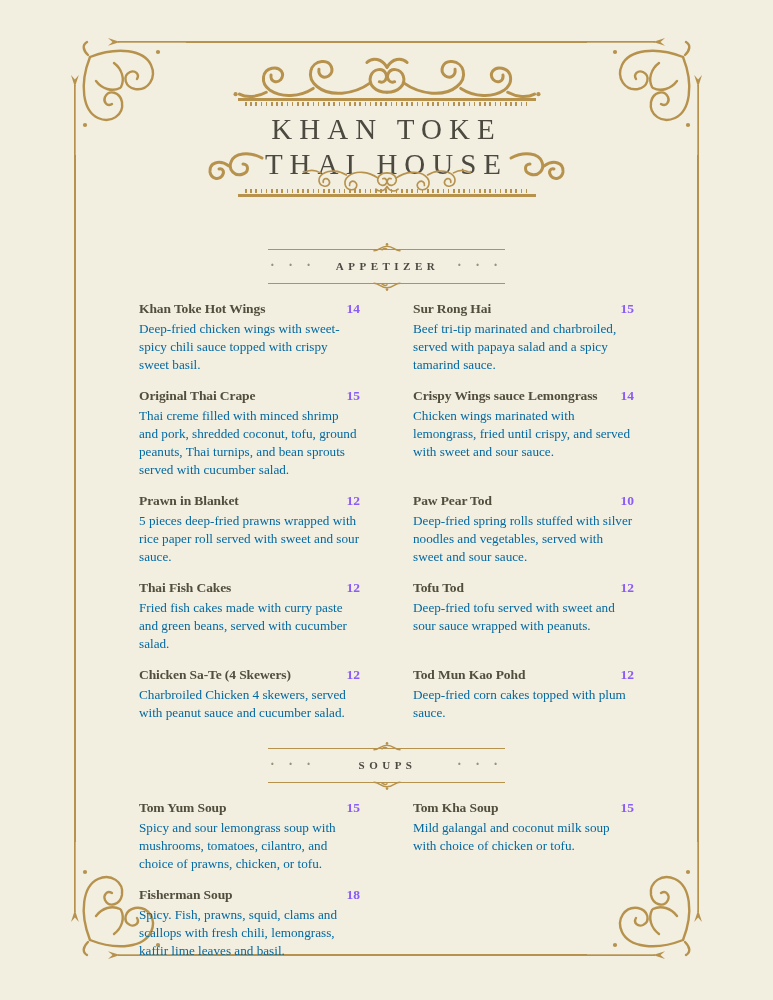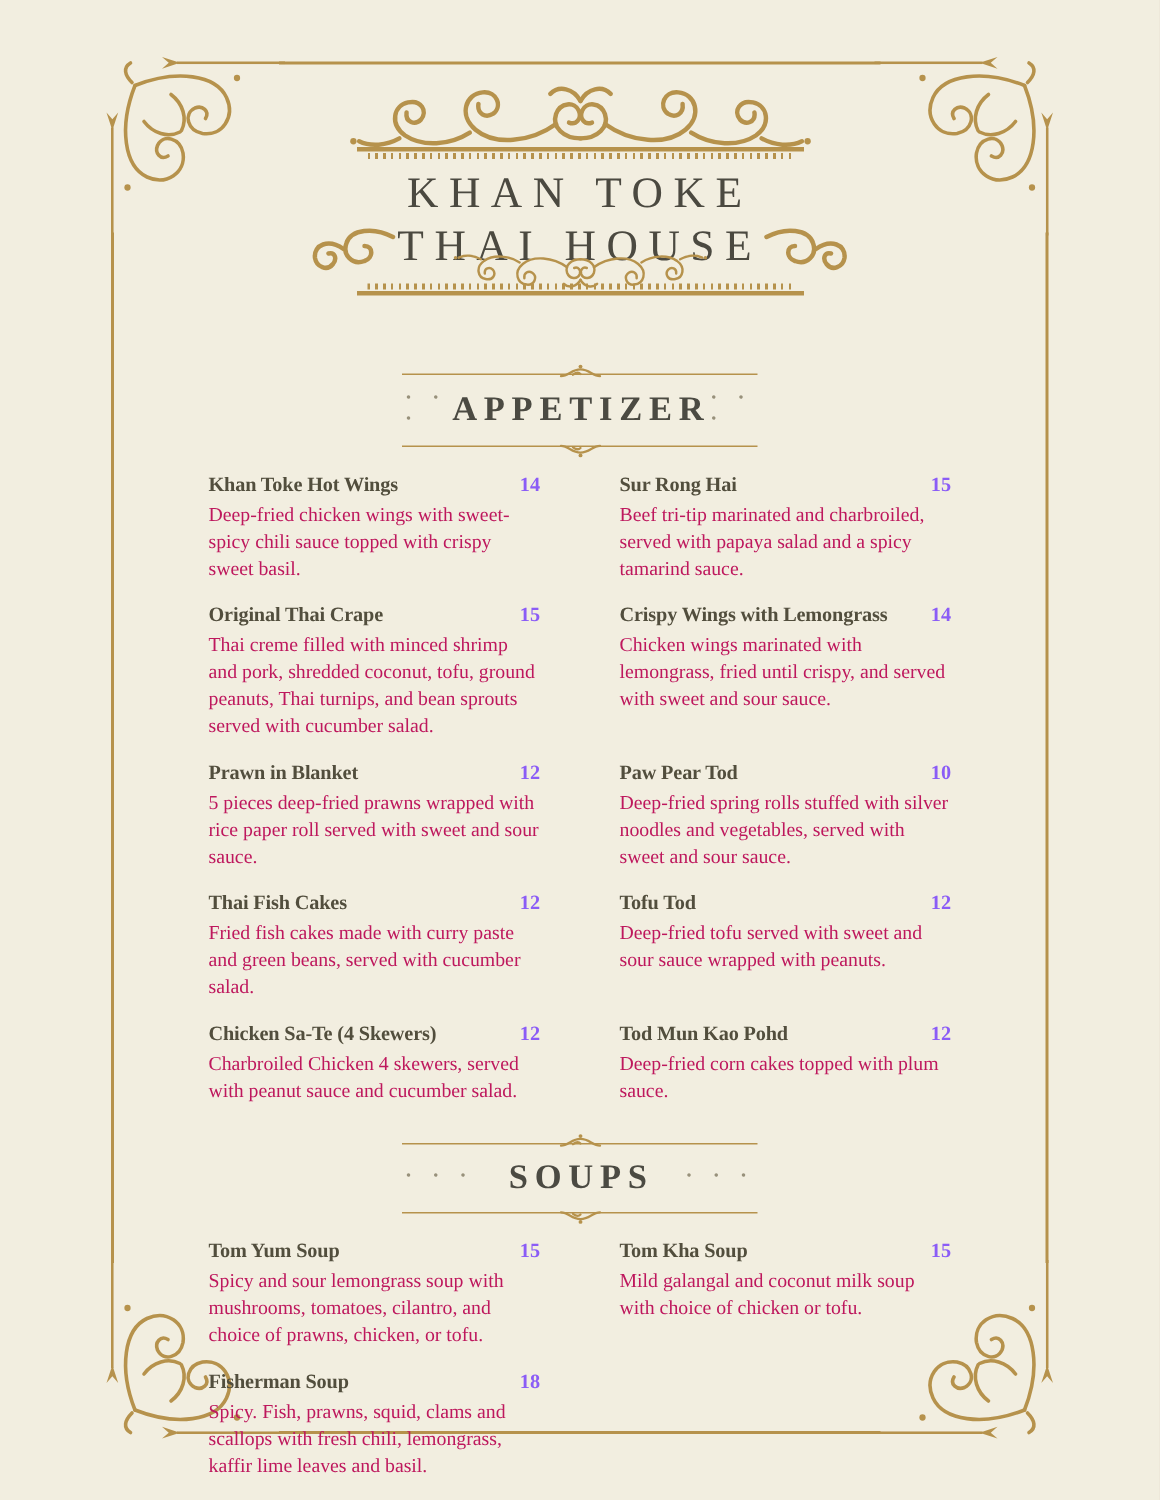--- a/index.html
+++ b/index.html
@@ -46,39 +46,39 @@
   .section-head.soups{margin-top:26px;}
   .rule{position:relative;border-top:1.4px solid #b6924c;height:0;}
   .rule svg{position:absolute;left:50%;top:0;overflow:visible;}
   .rule.rtop svg{transform:translate(-50%,-80%);}
   .rule.rbot svg{transform:translate(-50%,-20%) scaleY(-1);}
   .section-title-row{
     display:flex;align-items:center;justify-content:space-between;
     padding:9px 2px 10px;
   }
   .section-title{
-    margin:0;font-size:23px;font-weight:700;letter-spacing:4.5px;
+    margin:0;font-size:11px;font-weight:700;letter-spacing:4.5px;
     color:#4b4a42;text-indent:2px;
   }
   .dots{font-size:14px;font-weight:700;letter-spacing:5px;color:#98917b;line-height:1;}
   
   .menu-grid{
     display:grid;grid-template-columns:221px 221px;column-gap:53px;
     row-gap:12px;justify-content:center;grid-auto-flow:column;margin-top:15px;
   }
   .menu-grid.rows5{grid-template-rows:repeat(5,auto);}
   .menu-grid.rows2{grid-template-rows:repeat(2,auto);}
   .item-head{display:flex;align-items:baseline;gap:8px;}
   .item-name{
     flex:1;font-size:13.5px;font-weight:700;color:#524e3d;
     letter-spacing:-0.1px;line-height:19px;
   }
   .item-price{font-size:13.5px;font-weight:700;color:#8b5cf6;white-space:nowrap;}
   .item-desc{
-    margin:2px 0 0;font-size:13.2px;color:#be185d;line-height:18px;
+    margin:2px 0 0;font-size:13.2px;color:#0369a1;line-height:18px;
   }
 </style>
 </head>
 <body>
 
 <svg width="0" height="0" style="position:absolute">
   <defs>
 
     <g id="cornerFlourish">
       <rect x="44" y="0" width="72" height="1.7" fill="#b6924c"></rect>
@@ -221,21 +221,21 @@
       </div>
       <div class="item">
         <div class="item-head">
           <span class="item-name">Sur Rong Hai</span>
           <span class="item-price">15</span>
         </div>
         <p class="item-desc">Beef tri-tip marinated and charbroiled, served with papaya salad and a spicy tamarind sauce.</p>
       </div>
       <div class="item">
         <div class="item-head">
-          <span class="item-name">Crispy Wings with Lemongrass</span>
+          <span class="item-name">Crispy Wings sauce Lemongrass</span>
           <span class="item-price">14</span>
         </div>
         <p class="item-desc">Chicken wings marinated with lemongrass, fried until crispy, and served with sweet and sour sauce.</p>
       </div>
       <div class="item">
         <div class="item-head">
           <span class="item-name">Paw Pear Tod</span>
           <span class="item-price">10</span>
         </div>
         <p class="item-desc">Deep-fried spring rolls stuffed with silver noodles and vegetables, served with sweet and sour sauce.</p>

